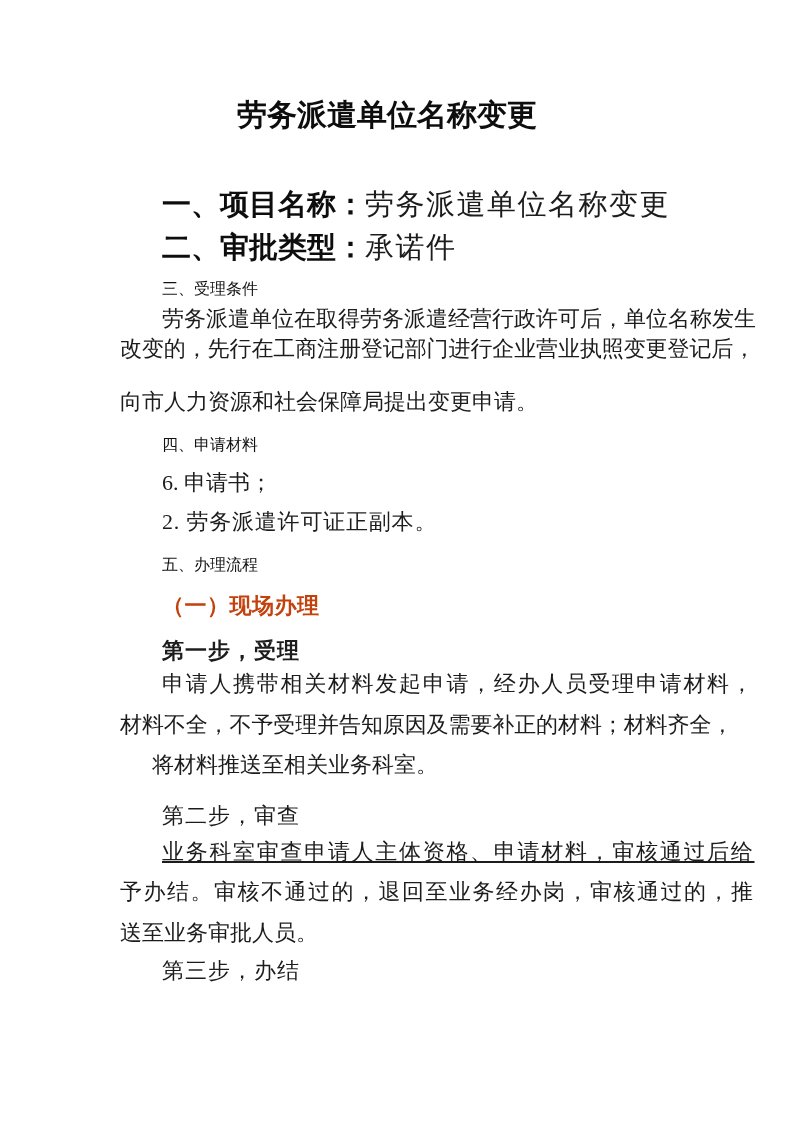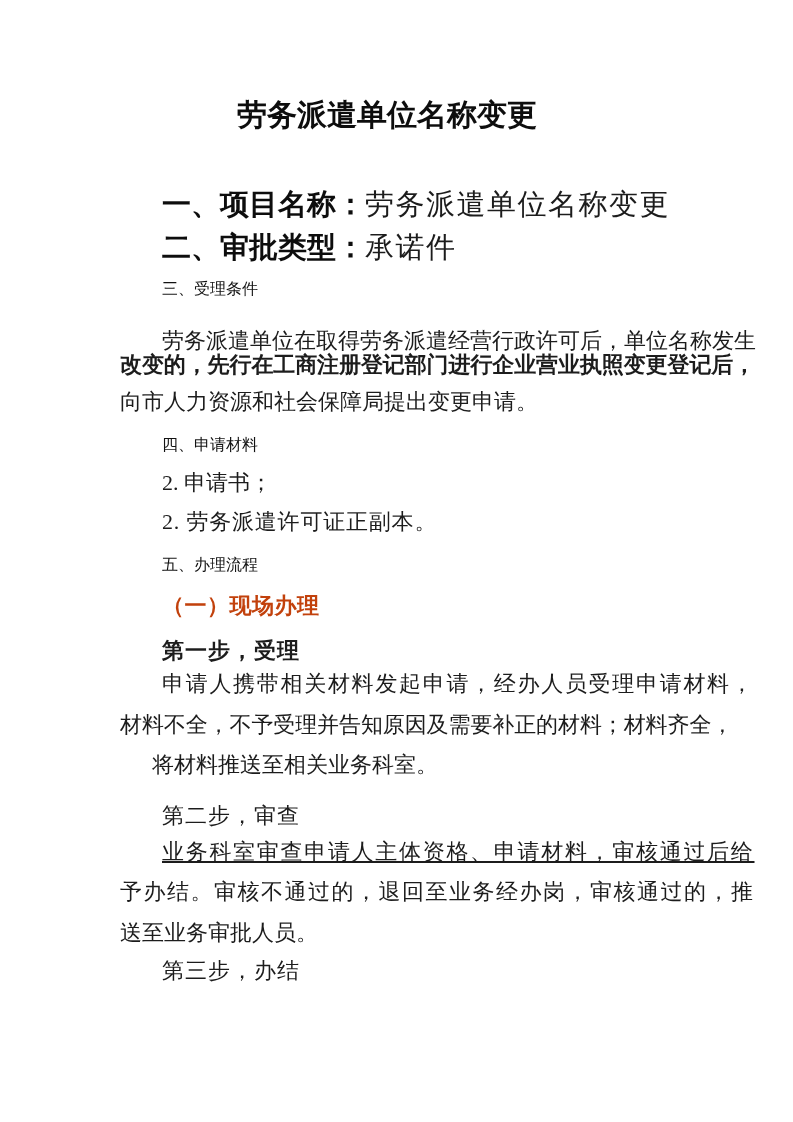--- a/index.html
+++ b/index.html
@@ -57,22 +57,22 @@
     left:162px; top:595px;
     font-weight:700;
     font-size:22px;
     color:#c2410c;
     letter-spacing:0.5px;
   }
   
   .t-body{ font-size:22px; color:#1c1c1c; }
   .x-ind{ left:162px; }
   .x-m{ left:120px; }
-  .p1l1{ top:330px;text-align:right; }
-  .p1l2{ top:354px; letter-spacing:-0.1px;font-weight:bold; }
+  .p1l1{ top:308px;text-align:right; }
+  .p1l2{ top:338px; letter-spacing:-0.1px; }
   .p1l3{ top:391px; }
   .m1{ top:472px; }
   .m2{ top:511px; letter-spacing:0.8px; }
   .st1{ top:640px; letter-spacing:1px;font-weight:bold; }
   .p2l1{ top:673px; letter-spacing:1.7px; }
   .p2l2{ top:714px; letter-spacing:-0.1px; }
   .p2l3{ top:754px;margin-left:32px; }
   .st2{ top:805px; letter-spacing:1px; }
   .p3l1{ top:841px; letter-spacing:1.7px;text-decoration:underline; }
   .p3l2{ top:881px; letter-spacing:1.5px; }
@@ -95,21 +95,21 @@
   </div>
 
   <div class="line t-h h3">三、受理条件</div>
 
   <div class="line t-body x-ind p1l1">劳务派遣单位在取得劳务派遣经营行政许可后，单位名称发生</div>
   <div class="line t-body x-m p1l2">改变的，先行在工商注册登记部门进行企业营业执照变更登记后，</div>
   <div class="line t-body x-m p1l3">向市人力资源和社会保障局提出变更申请。</div>
 
   <div class="line t-h h4">四、申请材料</div>
 
-  <div class="line t-body x-ind m1">2. 申请书；</div>
+  <div class="line t-body x-ind m1">6. 申请书；</div>
   <div class="line t-body x-ind m2">2. 劳务派遣许可证正副本。</div>
 
   <div class="line t-h h5">五、办理流程</div>
 
   <div class="line t-sub">（一）现场办理</div>
 
   <div class="line t-body x-ind st1">第一步，受理</div>
   <div class="line t-body x-ind p2l1">申请人携带相关材料发起申请，经办人员受理申请材料，</div>
   <div class="line t-body x-m p2l2">材料不全，不予受理并告知原因及需要补正的材料；材料齐全，</div>
   <div class="line t-body x-m p2l3">将材料推送至相关业务科室。</div>

